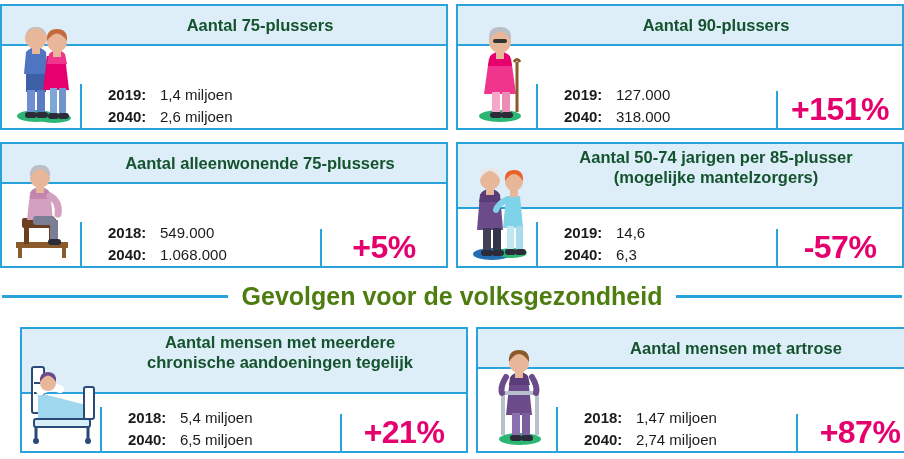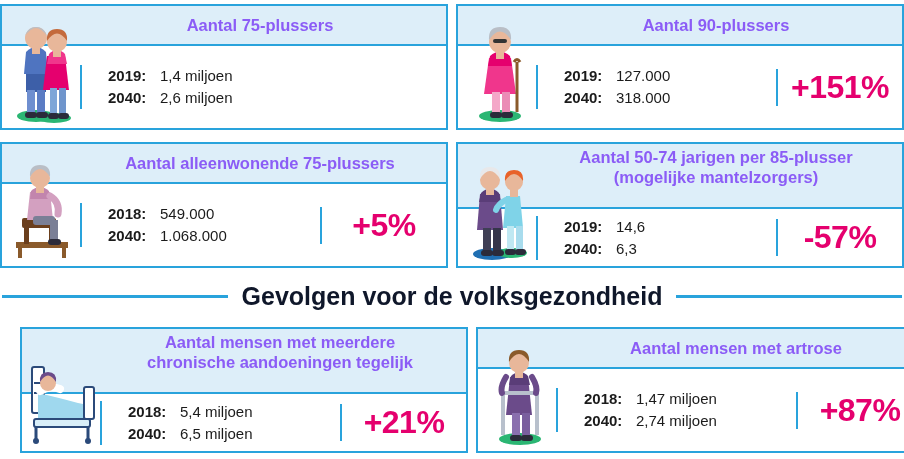--- a/index.html
+++ b/index.html
@@ -25,41 +25,41 @@
     box-sizing:border-box;
     height:126px;
     position:relative;
     display:flex;
     flex-direction:column;
   }
 
   .card-title{
     background:#ddeef9;
     border-bottom:2px solid #29a3dc;
-    color:#8b5cf6;
+    color:#14532d;
     font-weight:bold;
     font-size:16.5px;
     line-height:20px;
     text-align:center;
     padding:8px 6px 8px 78px;
     box-sizing:border-box;
     min-height:40px;
     display:flex;
     align-items:center;
     justify-content:center;
   }
   .card-title.two-line{
     padding-top:3px;padding-bottom:20px;
     min-height:52px;
   }
 
   .card-body{
     flex:1;
     display:flex;
-    align-items:center;
+    align-items:flex-end;
     padding-left:78px;
     box-sizing:border-box;
   }
 
   .figure{
     position:absolute;
     left:4px;top:2px;
     width:76px;height:118px;
     display:flex;align-items:flex-end;justify-content:center;
   }
@@ -100,21 +100,21 @@
     margin-top:14px;
     display:flex;
     align-items:center;
     gap:14px;
     padding:0 2px;
   }
   .section .rule{
     flex:1;height:3px;background:#29a3dc;
   }
   .section .section-title{
-    color:#0f172a;
+    color:#4d7c0f;
     font-size:25px;
     font-weight:bold;
     white-space:nowrap;
   }
 
   .grid.bottom{margin-top:12px;margin-left:20px;}
   .card.tall-title .card-title{min-height:52px;}
 
   
   .fig svg{display:block;}

